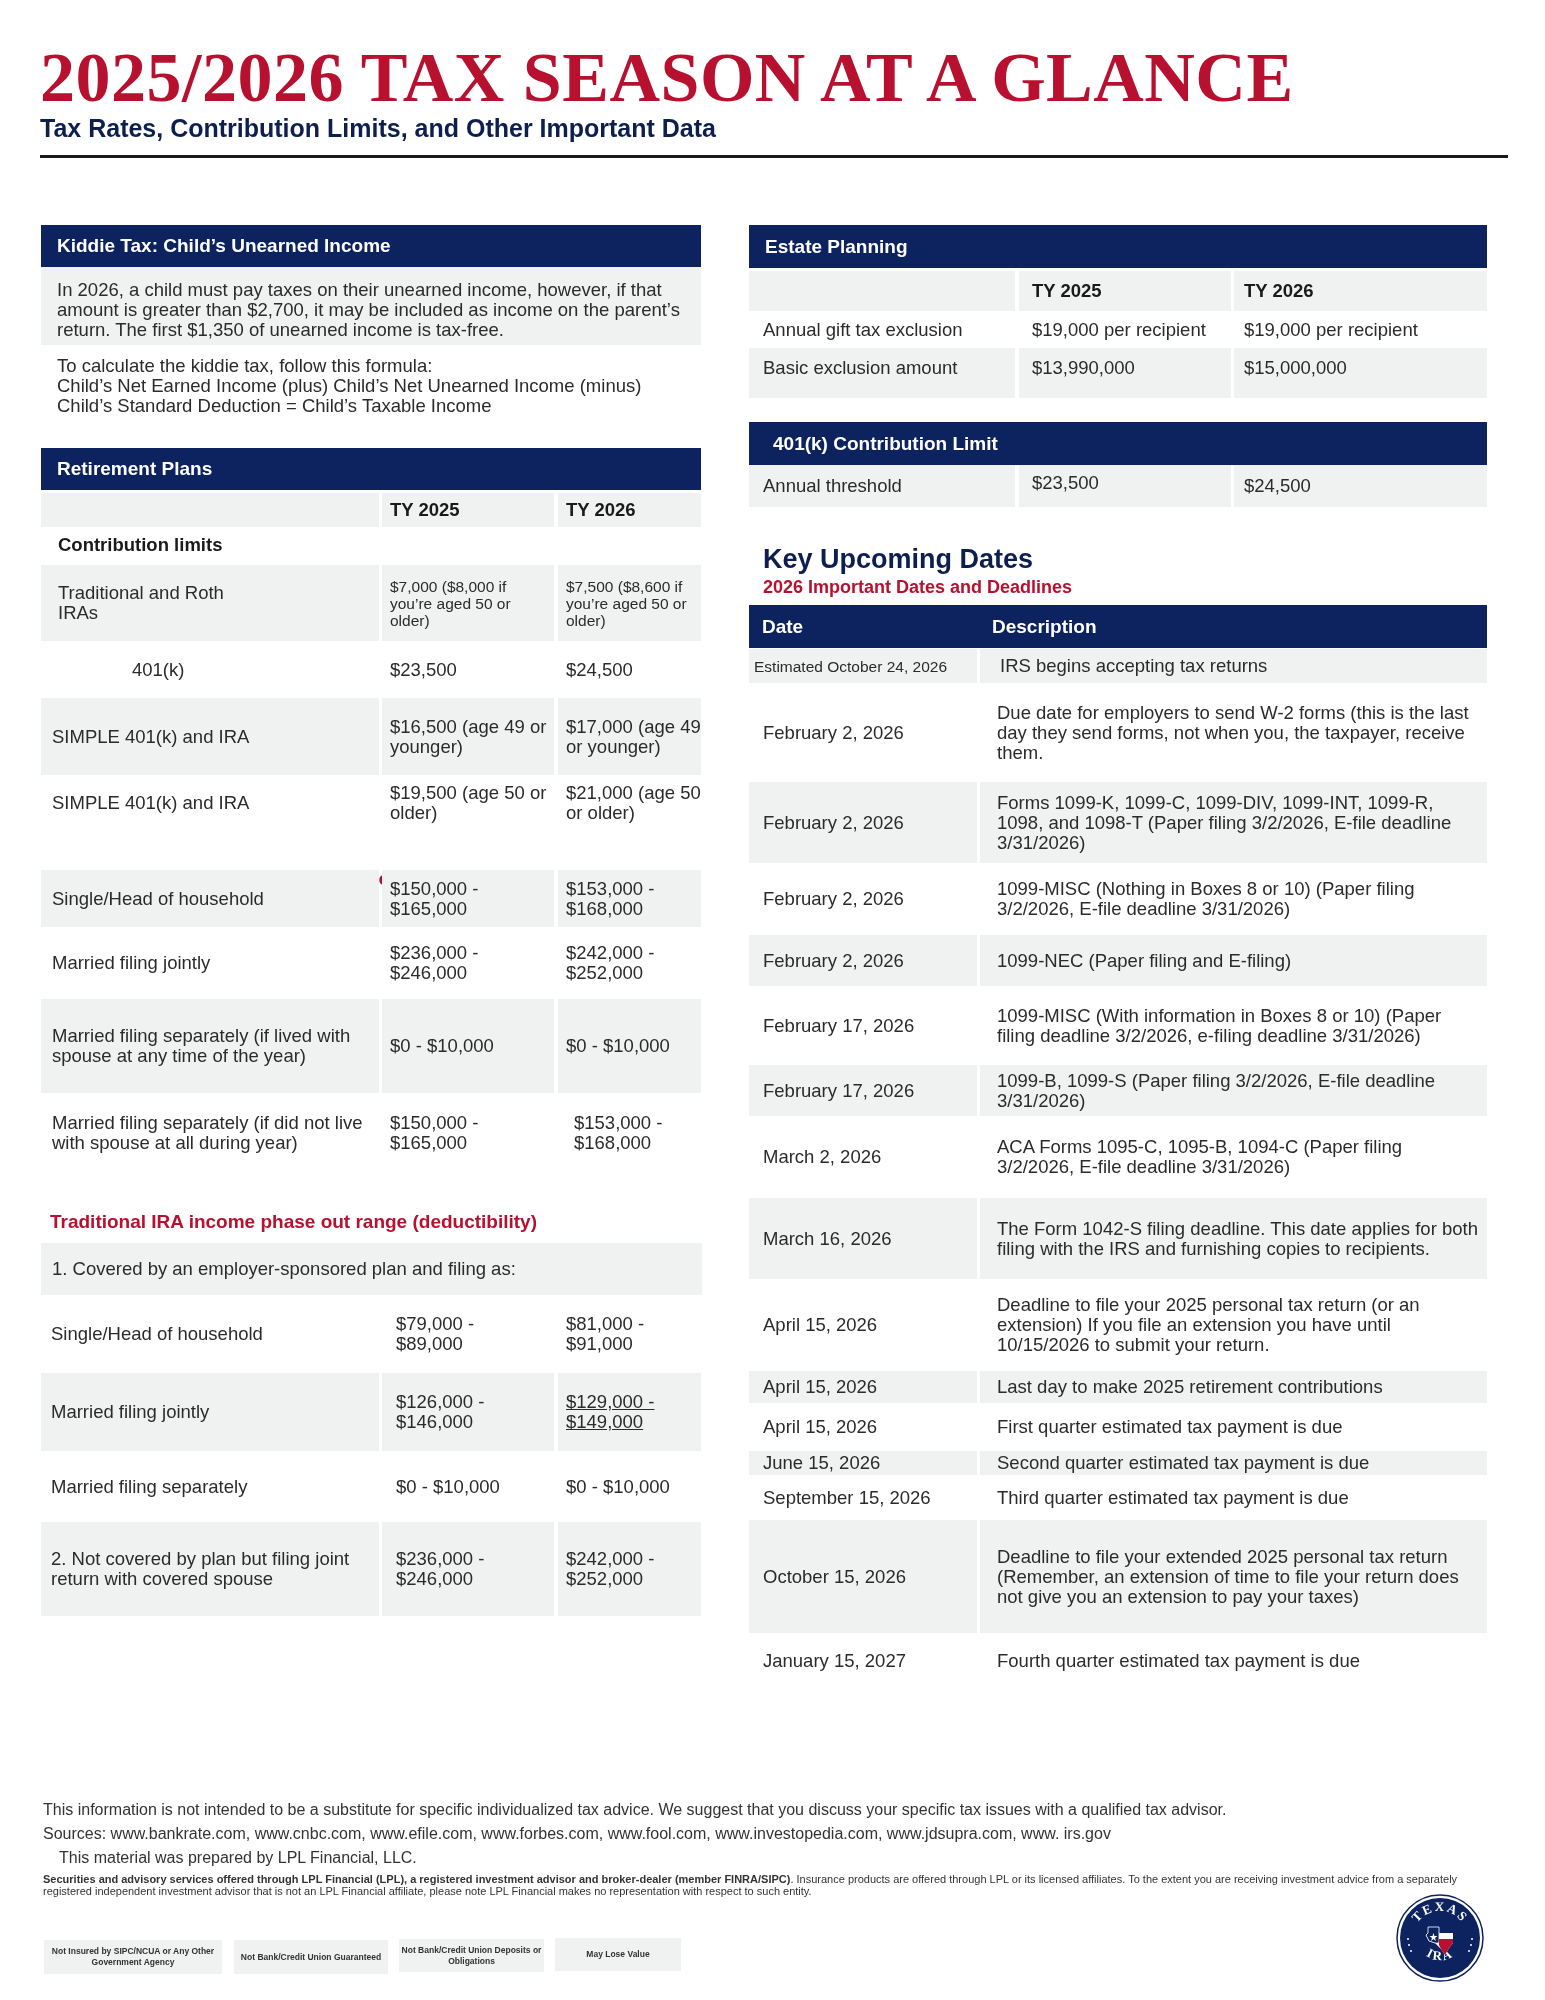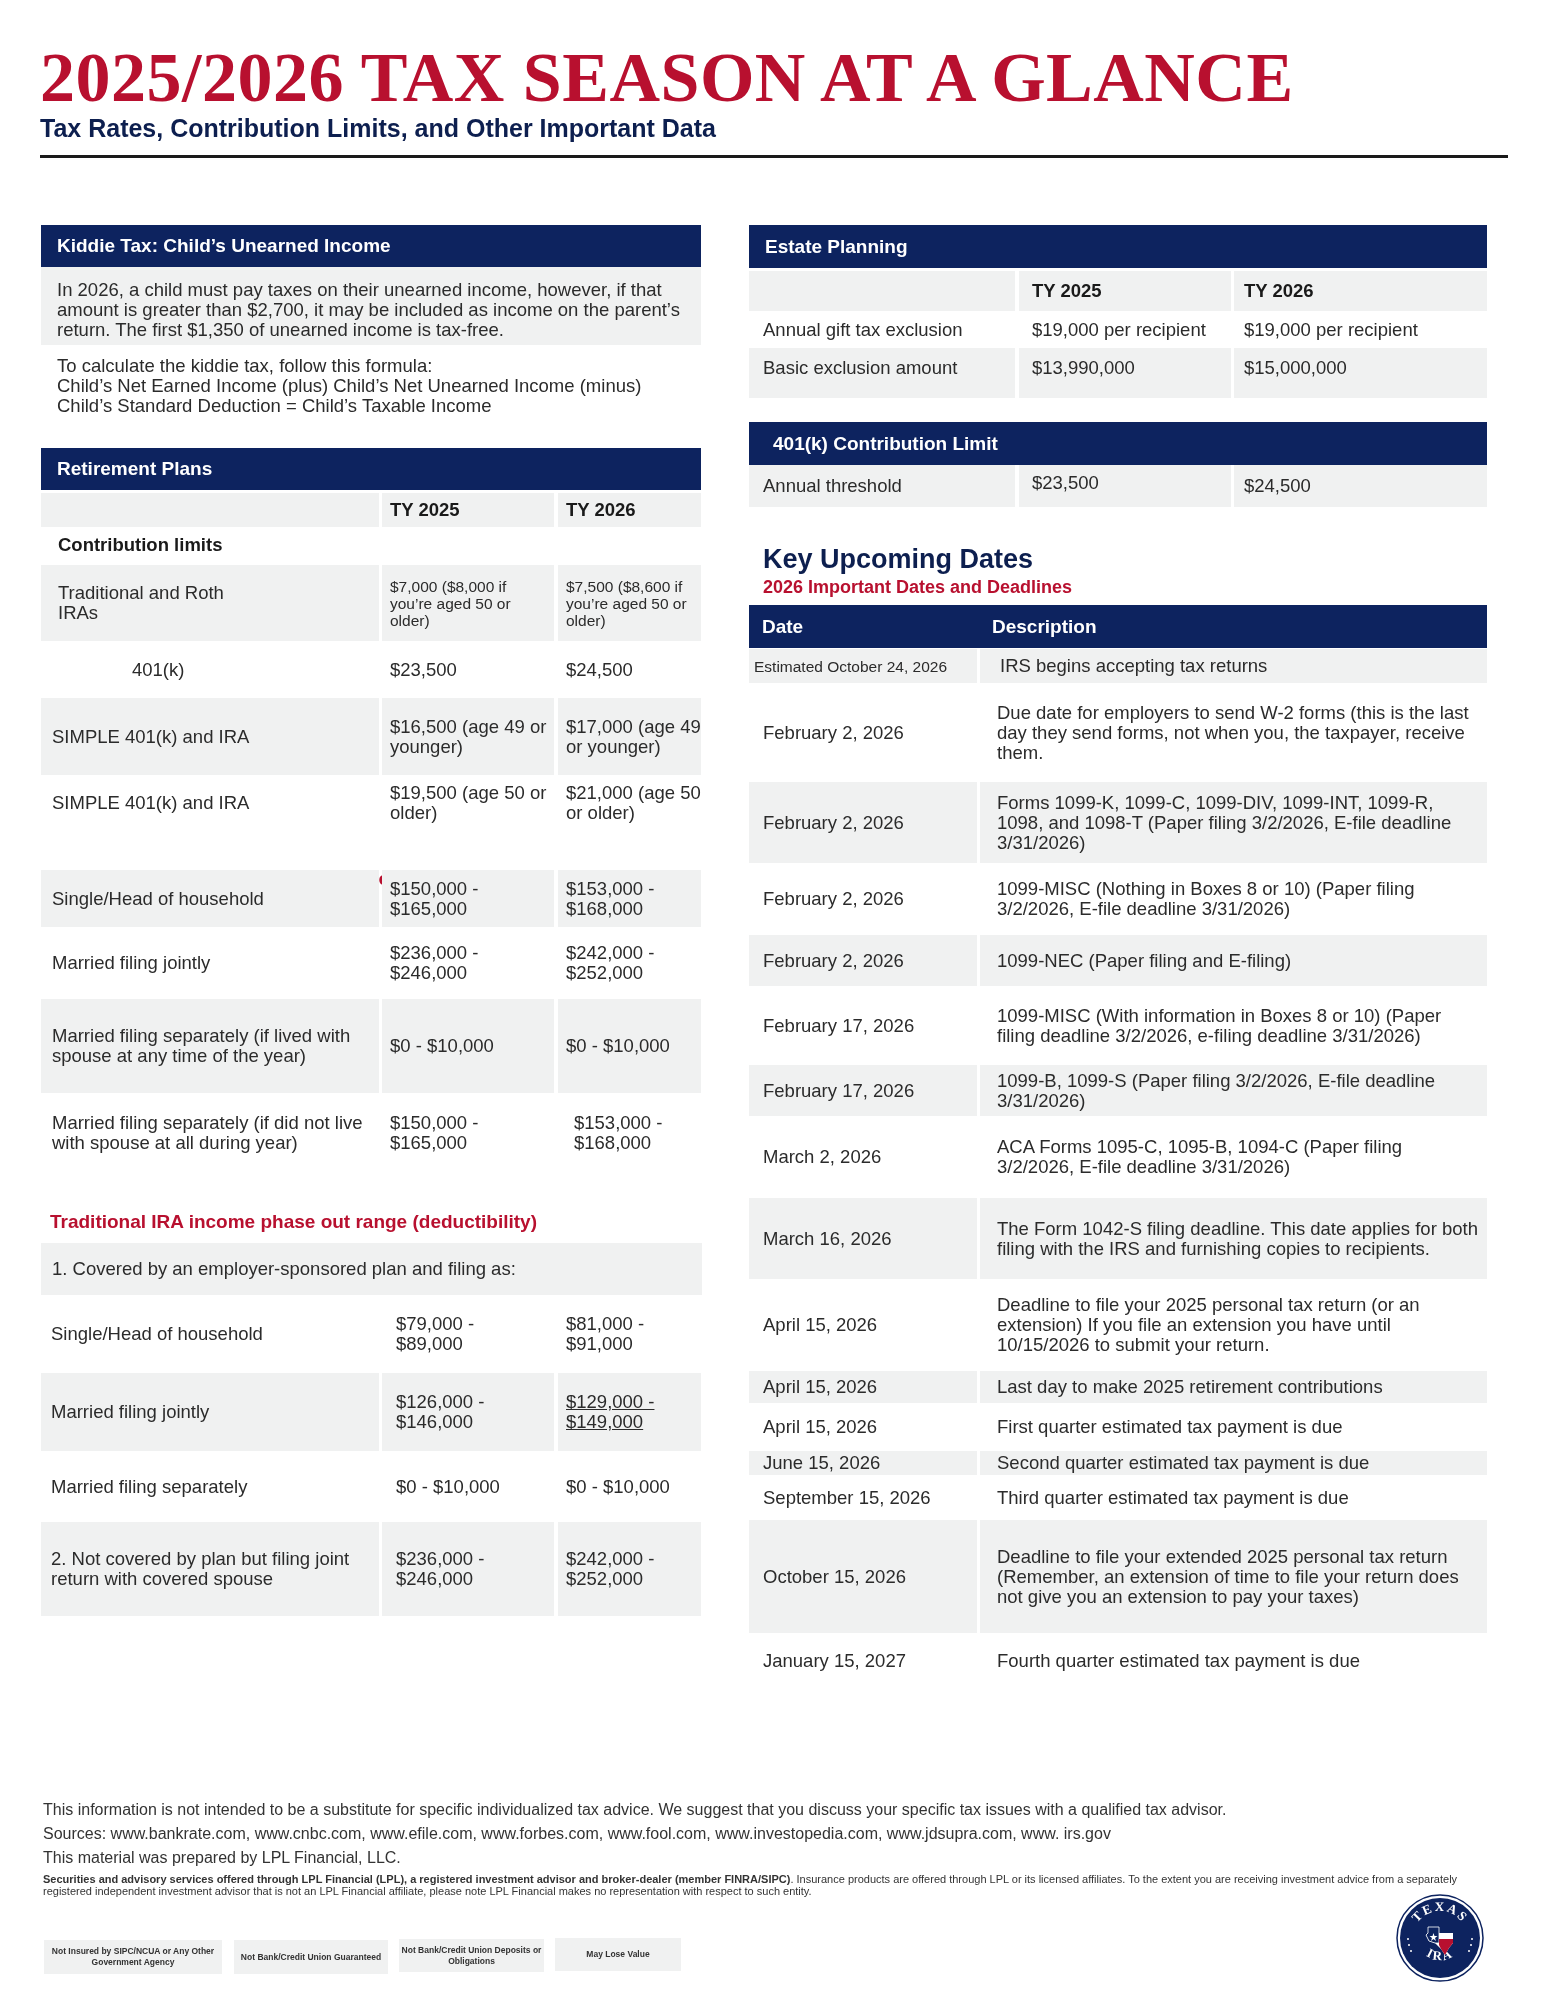--- a/index.html
+++ b/index.html
@@ -360,21 +360,21 @@
     <div class="cell" style="left:763px;top:1634px;height:54px;width:218px;">
       <span>January 15, 2027</span>
     </div>
     <div class="cell" style="left:997px;top:1634px;height:54px;width:487px;">
       <span>Fourth quarter estimated tax payment is due</span>
     </div>
   </div>
 
 <div class="foot" style="top:1801px;">This information is not intended to be a substitute for specific individualized tax advice. We suggest that you discuss your specific tax issues with a qualified tax advisor.</div>
 <div class="foot" style="top:1825px;">Sources: www.bankrate.com, www.cnbc.com, www.efile.com, www.forbes.com, www.fool.com, www.investopedia.com, www.jdsupra.com, www. irs.gov</div>
-<div class="foot" style="top:1849px;">This material was prepared by LPL Financial, LLC.</div>
+<div class="foot" style="top:1849px;margin-left:16px;">This material was prepared by LPL Financial, LLC.</div>
 <div class="foot-wrap" style="top:1873px;"><b>Securities and advisory services offered through LPL Financial (LPL), a registered investment advisor and broker-dealer (member FINRA/SIPC)</b><span>. Insurance products are offered through LPL or its licensed affiliates. To the extent you are receiving investment advice from a separately registered independent investment advisor that is not an LPL Financial affiliate, please note LPL Financial makes no representation with respect to such entity.</span></div>
 
 <div class="badge" style="left:44px; top:1940px; width:178px; height:34px;">Not Insured by SIPC/NCUA or Any Other Government Agency</div>
 <div class="badge" style="left:234px; top:1940px; width:154px; height:34px;">Not Bank/Credit Union Guaranteed</div>
 <div class="badge" style="left:399px; top:1939px; width:145px; height:33px;">Not Bank/Credit Union Deposits or Obligations</div>
 <div class="badge" style="left:555px; top:1938px; width:126px; height:33px;">May Lose Value</div>
 
 <div class="abs" style="left:1395px; top:1893px; width:90px; height:90px;">
   <svg width="90" height="90" viewBox="0 0 90 90">
     <circle cx="45" cy="45" r="43" fill="#ffffff" stroke="#0d235f" stroke-width="1.5"></circle>

